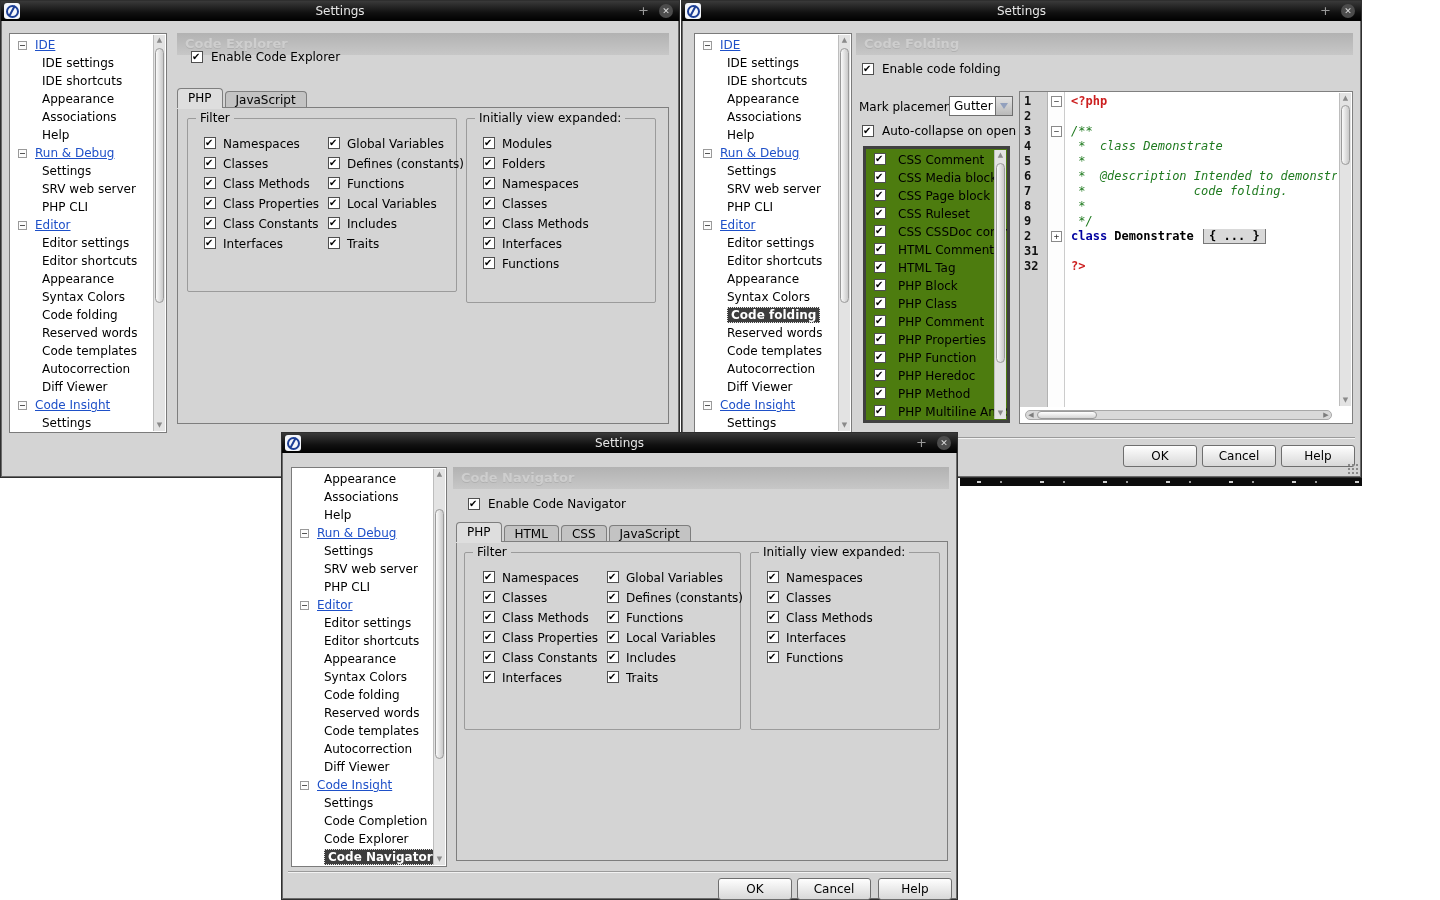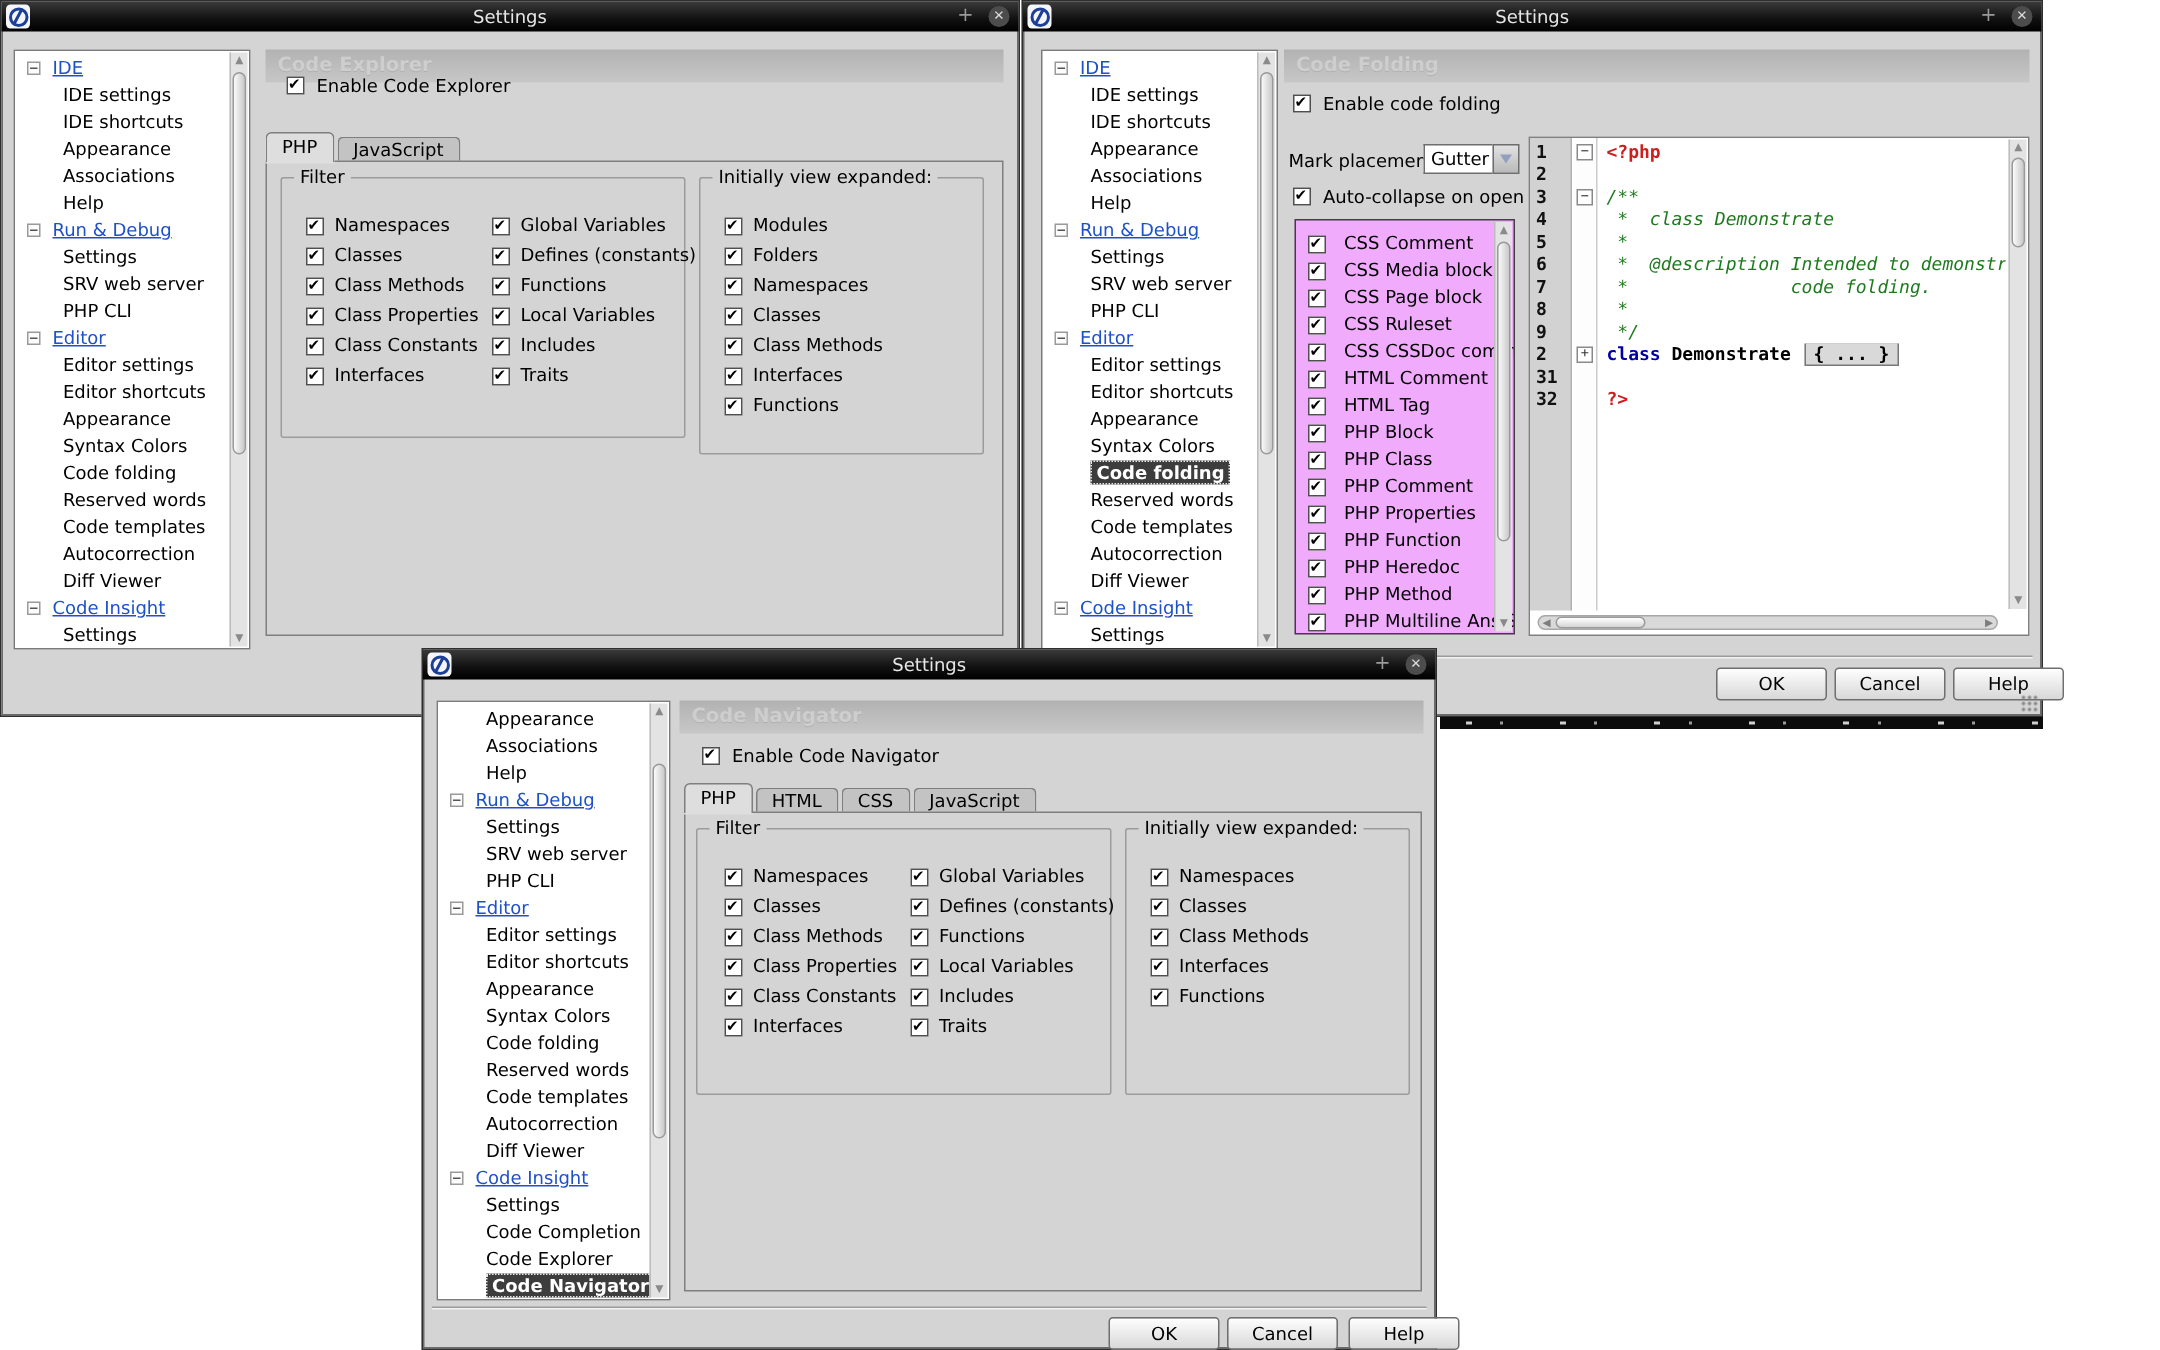--- a/index.html
+++ b/index.html
@@ -29,61 +29,61 @@
   .vscroll .arr { position:absolute; left:0; right:0; height:11px; color:#8a8a8a; font-size:7px; text-align:center; line-height:11px; }
   .vscroll .arr.up { top:0; } .vscroll .arr.down { bottom:0; }
   .vscroll .thumb { position:absolute; left:1px; right:1px; border:1px solid #9a9a9a; border-radius:5px; background:linear-gradient(90deg,#fafafa,#c9c9c9); }
   .hscroll { position:absolute; height:10px; border:1px solid #a8a8a8; border-radius:5px; background:#d9d9d9; }
   .hscroll .arr { position:absolute; top:0; bottom:0; width:10px; color:#7d7d7d; font-size:7px; line-height:9px; text-align:center; }
   .hscroll .arr.left { left:0; } .hscroll .arr.right { right:0; }
   .hscroll .thumb { position:absolute; top:0; bottom:0; border:1px solid #9a9a9a; border-radius:5px; background:linear-gradient(#ffffff,#d5d5d5); }
   
   .heading-bar { position:absolute; height:22px; background:linear-gradient(#b2b2b2,#c7c7c7); }
   .heading-bar span { font-weight:bold; font-size:13px; color:#cecece; text-shadow:0 1px 0 #b0b0b0; padding-left:8px; line-height:22px; display:block; }
-  .cb-row { display:flex; align-items:flex-end; height:20px; }
+  .cb-row { display:flex; align-items:flex-start; height:20px; }
   .cb { width:12px; height:12px; background:#fff; border:1px solid #4f4f4f; position:relative; flex:none; }
   .cb::before { content:"✔"; position:absolute; left:0px; top:-1px; font-size:10px; color:#000; }
   .cb-text { margin-left:7px; white-space:nowrap; }
   .enable-row { position:absolute; display:flex; align-items:center; }
   .enable-row .cb-text { margin-left:8px; }
   .tabstrip { position:absolute; display:flex; align-items:flex-end; height:20px; }
   .tab { border:1px solid #7e7e7e; border-bottom:none; border-radius:4px 4px 0 0; background:#c3c3c3; padding:0 10px; height:17px; line-height:16px; margin-right:2px; position:relative; z-index:1; }
   .tab.active { background:#dedede; height:20px; line-height:19px; z-index:3; box-shadow:0 1px 0 #dedede; }
   .content-box { position:absolute; border:1px solid #7e7e7e; background:#d4d4d4; z-index:2; }
   .groupbox { position:absolute; border:1px solid #9b9b9b; border-radius:2px; }
   .groupbox .legend { position:absolute; top:-8px; left:8px; background:#d4d4d4; padding:0 4px; }
   .gb-col { position:absolute; top:18px; }
   .gb-col .cb-row { margin-bottom:0; }
   
   .combo { position:absolute; height:20px; display:flex; }
   .combo .field { width:46px; background:#fff; border:1px solid #6e6e6e; border-right:none; padding:2px 4px; }
   .combo .drop { width:18px; border:1px solid #6e6e6e; background:linear-gradient(#e2e2e2,#b9b9b9); display:flex; align-items:center; justify-content:center; }
   .combo .drop::before { content:""; border-left:4px solid transparent; border-right:4px solid transparent; border-top:6px solid #92a0bd; }
   
-  .check-list { position:absolute; background:#f0abfc; border:1px solid #404040; overflow:hidden;padding-left:12px; }
+  .check-list { position:absolute; background:#4d7c0f; border:3px solid #404040; overflow:hidden;padding-left:12px; }
   .check-list .items { position:absolute; left:8px; top:4px; right:14px; }
   .check-list .cb-row { height:18px; }
   .check-list .cb-text { margin-left:12px; }
   
   .code-box { position:absolute; border:1px solid #808080; background:#fff; }
   .code-gutter-bg { position:absolute; left:0; top:0; bottom:16px; width:28px; background:#d2d2d2; border-right:1px solid #b2b2b2; }
   .fold-col-bg { position:absolute; left:29px; top:0; bottom:16px; width:16px; background:#fdfdfd; border-right:1px solid #cccccc; }
   .code-rows { position:absolute; left:0; top:2px; right:15px; font-family:"DejaVu Sans Mono","Liberation Mono",monospace; font-size:12px; }
   .code-row { display:flex; height:15px; line-height:15px; }
   .code-row .ln { width:29px; flex:none; padding-left:4px; font-weight:bold; color:#111; }
   .code-row .fold-cell { width:17px; flex:none; position:relative; }
   .fold-box { position:absolute; left:2px; top:2px; width:11px; height:11px; border:1px solid #8a8a8a; background:#fff; font-size:9px; line-height:9px; text-align:center; color:#333; }
   .code-row .code-text { flex:1; white-space:pre; overflow:hidden; padding-left:5px; }
   .tok-tag { color:#cc1f1f; font-weight:bold; }
   .tok-comment { color:#1f7a1f; font-style:italic; }
   .tok-kw { color:#0000a0; font-weight:bold; }
   .tok-plain { color:#000; font-weight:bold; }
   .tok-foldbox { border:1px solid #777; background:#d9d9d9; padding:0 5px; font-weight:bold; margin-left:2px; }
   
-  .btn { position:absolute; width:74px; height:22px; border:1px solid #6e6e6e; border-radius:3px; background:linear-gradient(#fefefe,#d8d8d8); text-align:center; line-height:20px;margin-left:21px; }
+  .btn { position:absolute; width:74px; height:22px; border:1px solid #6e6e6e; border-radius:3px; background:linear-gradient(#fefefe,#d8d8d8); text-align:center; line-height:20px; }
   .btn-divider { position:absolute; left:6px; right:6px; height:2px; border-top:1px solid #9b9b9b; border-bottom:1px solid #f2f2f2; }
   .grip { position:absolute; right:2px; bottom:2px; width:12px; height:12px; background:radial-gradient(circle at 2px 2px,#8a8a8a 1px,transparent 1.2px); background-size:4px 4px; }
   
   .artifact { position:absolute; left:960px; top:478px; width:402px; height:8px; background:#0c0c0c; overflow:hidden; }
   .artifact::before { content:""; position:absolute; left:0; top:3px; right:0; height:2px; background:repeating-linear-gradient(90deg,transparent 0 17px,#cfcfcf 17px 21px,transparent 21px 40px,#9a9a9a 40px 42px,transparent 42px 63px); }
 </style>
 </head>
 <body>
 
 <div class="window" style="left:0;top:0;width:680px;height:478px;">

